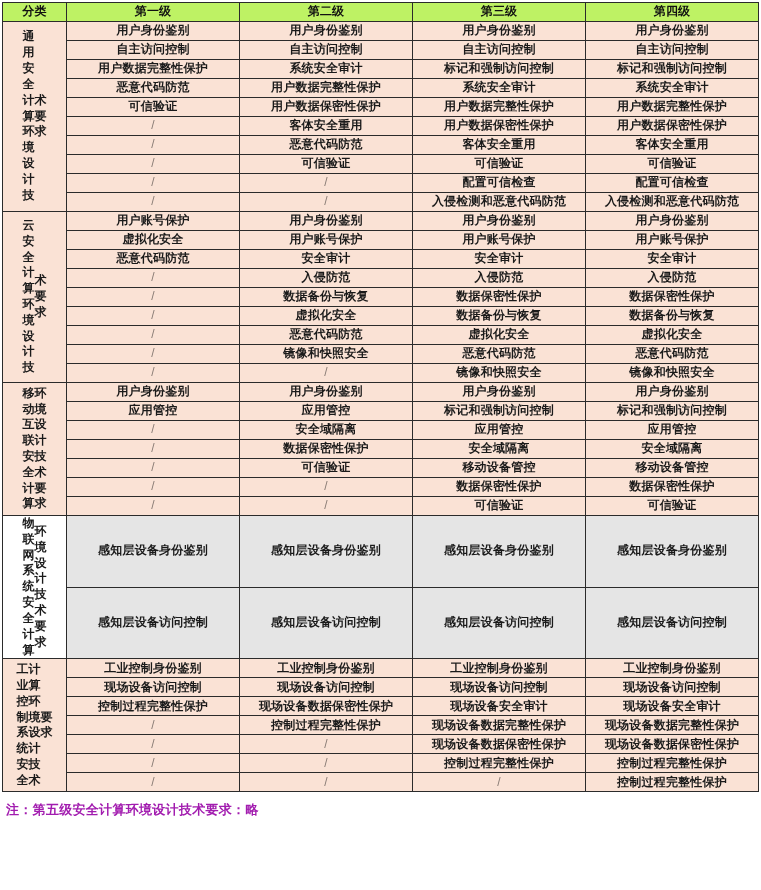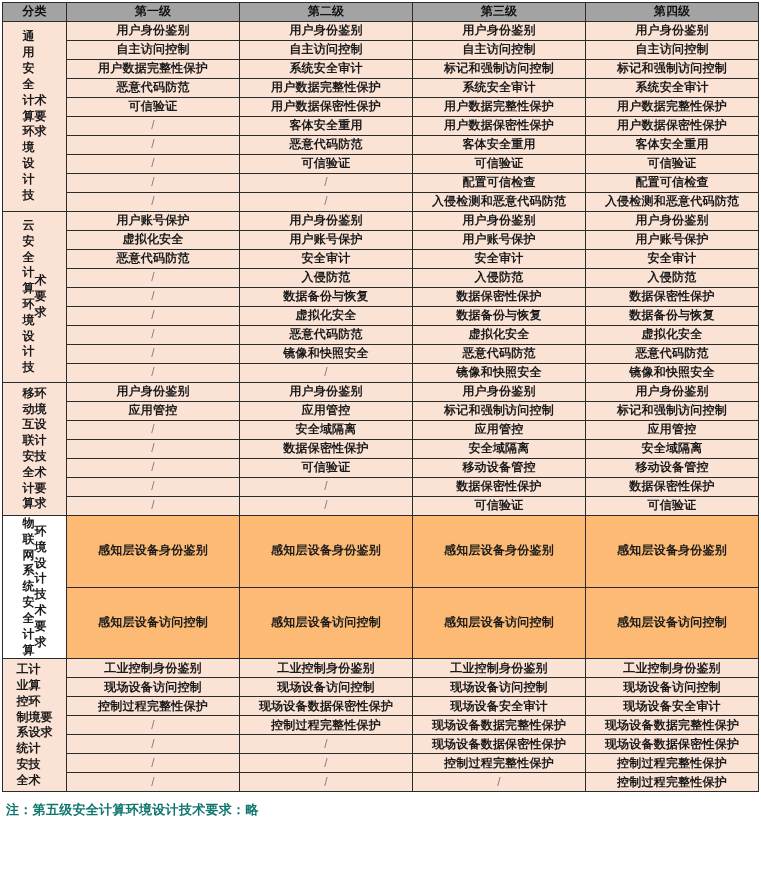--- a/index.html
+++ b/index.html
@@ -25,31 +25,31 @@
     font-size:12px;
     line-height:1.15;
     font-weight:600;
     height:19px;
     box-sizing:border-box;
     white-space:nowrap;
     letter-spacing:.2px;
   }
   
   thead th{
-    background:#a3a3a3;
+    background:#bef264;
     height:30px;
     font-size:13.5px;
     font-weight:700;
     color:#111;
     margin-top:32px;
   }
   
   td.cell{background:#fae2d5;}
   td.cell.blank{color:#8a7d76;font-weight:500;}
-  td.cell.white{background:#fdba74;}
+  td.cell.white{background:#e5e5e5;}
   
   td.vlabel{
     background:#fae2d5;
     width:64px;
     padding:2px 6px;
     font-size:12px;
     font-weight:600;
   }
   td.vlabel.white{background:#ffffff;}
   .vtext{
@@ -68,21 +68,21 @@
     line-height:1.32;
     text-align:center;
   }
   
   td.tall{height:78px;}
   
   .note{
     margin:9px 0 0 6px;
     font-size:13px;
     font-weight:600;
-    color:#0f766e;
+    color:#a21caf;
     letter-spacing:.3px;
   }
   col.c0{width:64px;}
   col.cx{width:173px;}
 </style>
 </head>
 <body>
 
 <div id="sheet">
 

